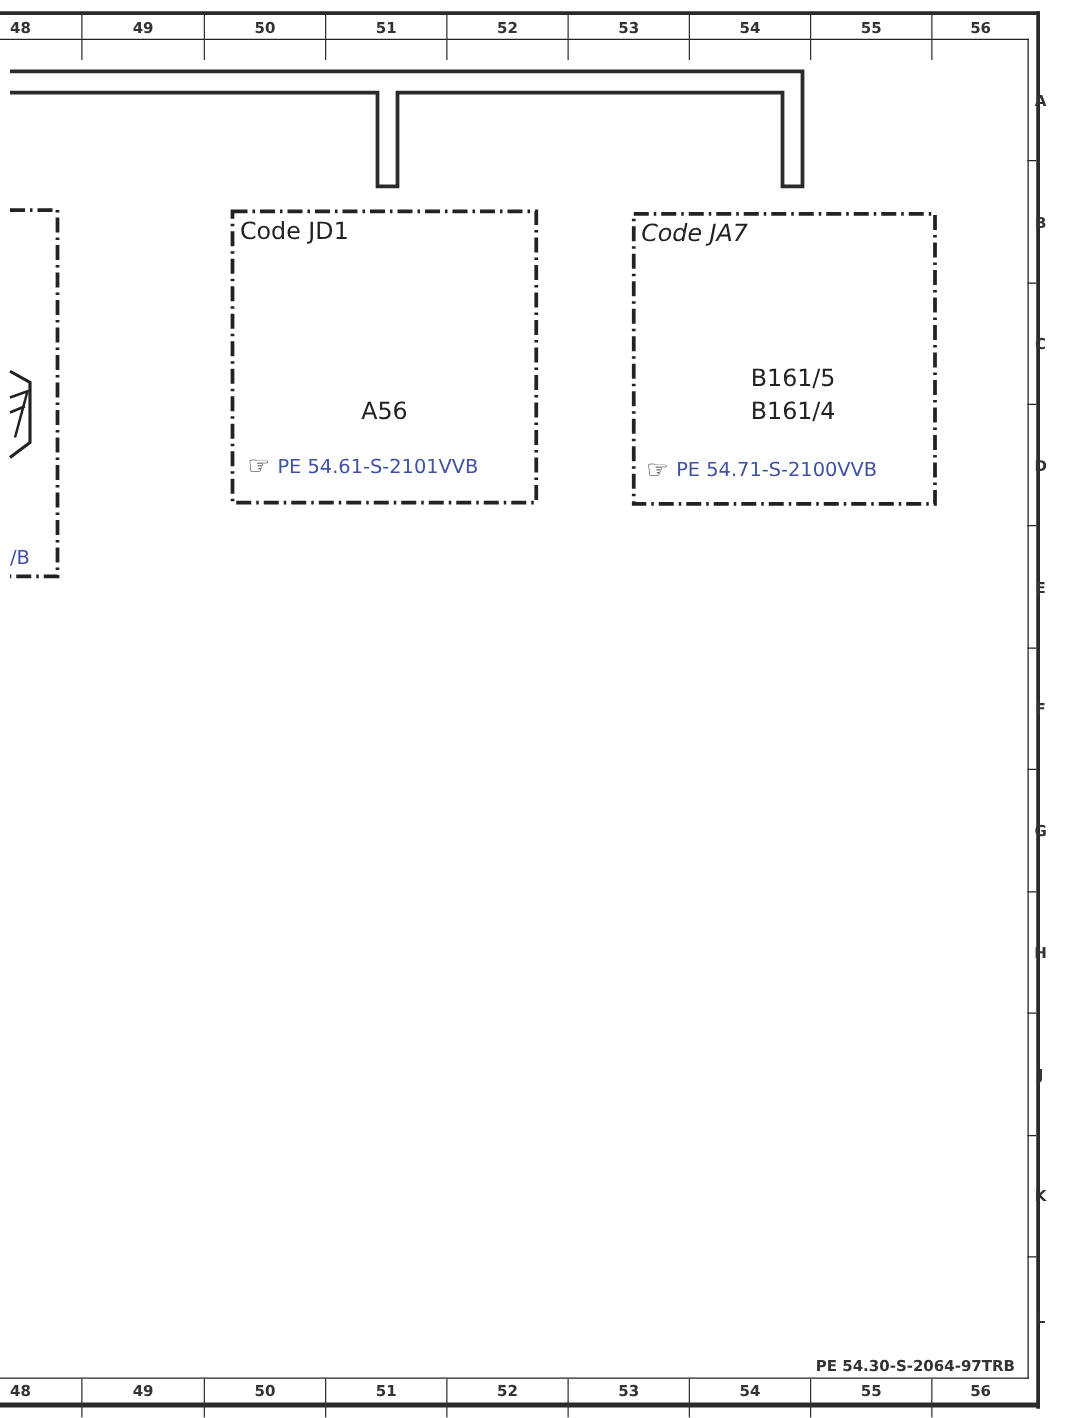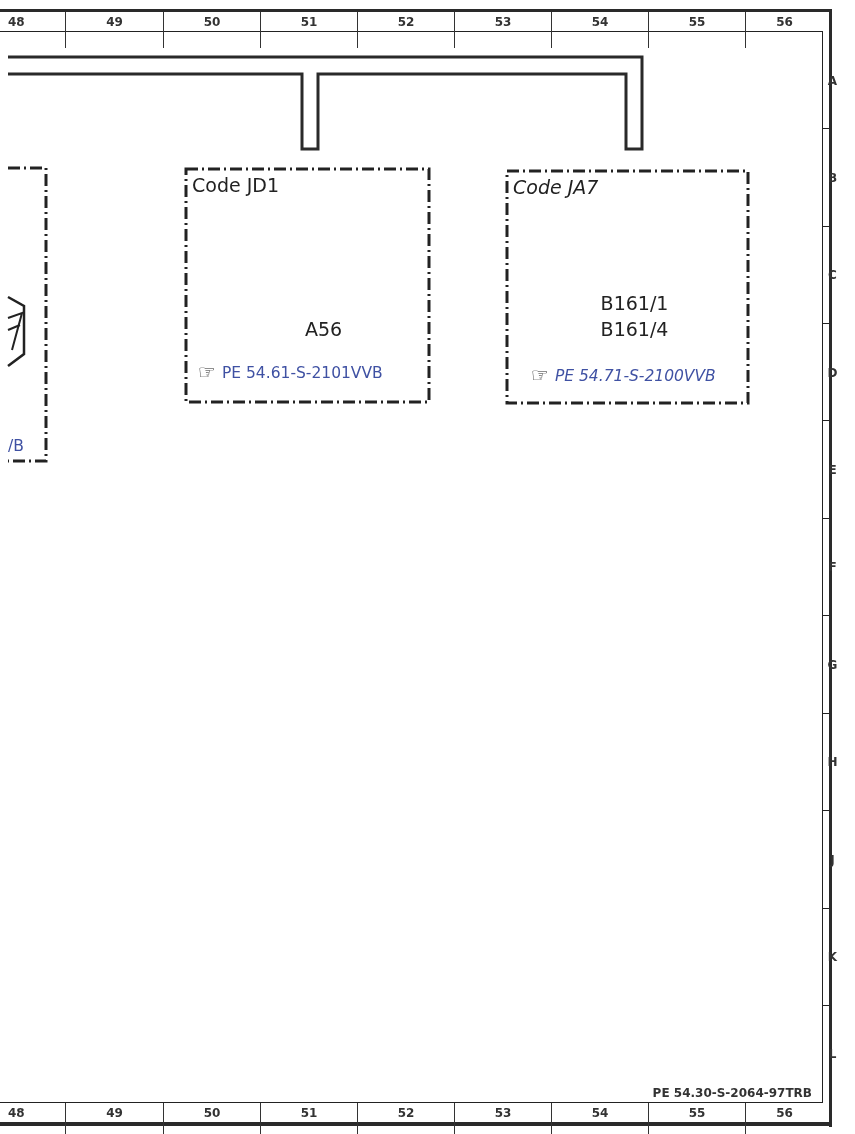--- a/index.html
+++ b/index.html
@@ -99,32 +99,32 @@
     <path d="M8 168 H46 V461 H8"></path>
     <rect x="186" y="169" width="243" height="233"></rect>
     <rect x="507" y="171" width="241" height="232"></rect>
   </g>
 </svg>
 
 <div class="ref" style="left:8px;top:437px;">/B</div>
 
 <div class="dash-box" style="left:186px;top:169px;width:243px;height:233px;">
   <div class="box-title" style="left:6px;top:5px;">Code JD1</div>
-  <div class="box-center" style="left:16px;width:243px;top:147px;">
+  <div class="box-center" style="left:0;width:243px;top:147px;">
     <div>A56</div>
   </div>
   <div class="ref" style="left:12px;top:191px;text-align:center;">
     <span class="hand">☞</span><span>PE 54.61-S-2101VVB</span>
   </div>
 </div>
 
 <div class="dash-box" style="left:507px;top:171px;width:241px;height:232px;">
   <div class="box-title" style="left:6px;top:5px;font-style:italic;">Code JA7</div>
   <div class="box-center" style="left:0;width:255px;top:119px;">
-    <div>B161/1</div>
+    <div>B161/5</div>
     <div>B161/4</div>
   </div>
-  <div class="ref" style="left:24px;top:192px;font-style:italic;">
+  <div class="ref" style="left:10px;top:192px;">
     <span class="hand">☞</span><span>PE 54.71-S-2100VVB</span>
   </div>
 </div>
 
 <div class="doc-id" style="right:43px;">PE 54.30-S-2064-97TRB</div>
 
 </body></html>

